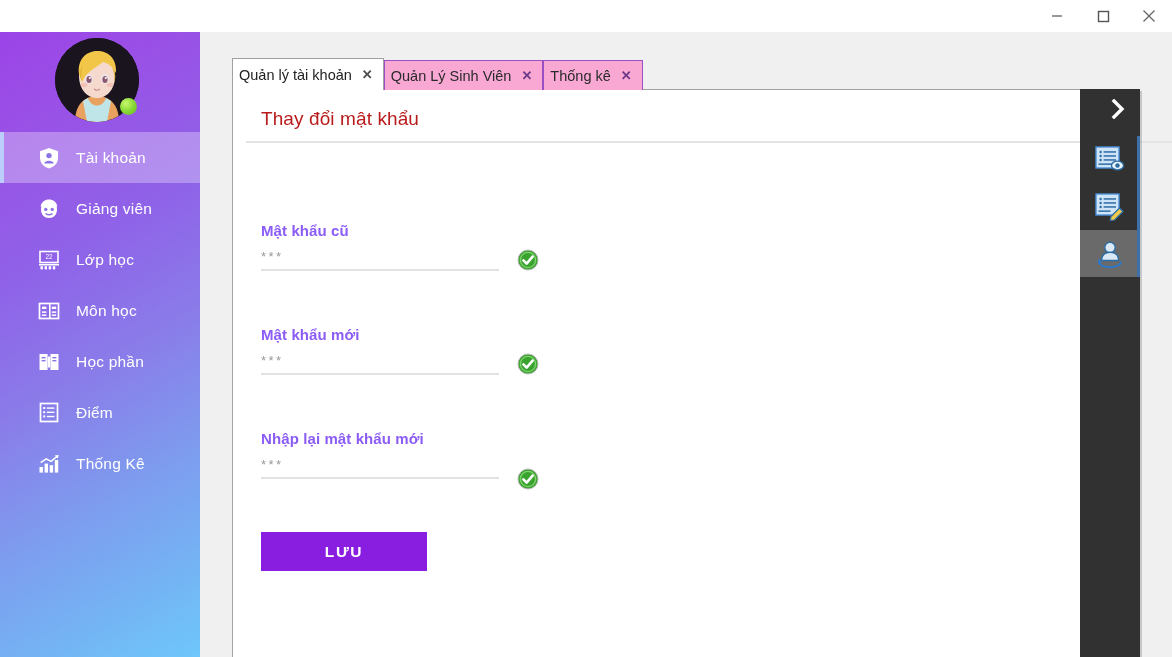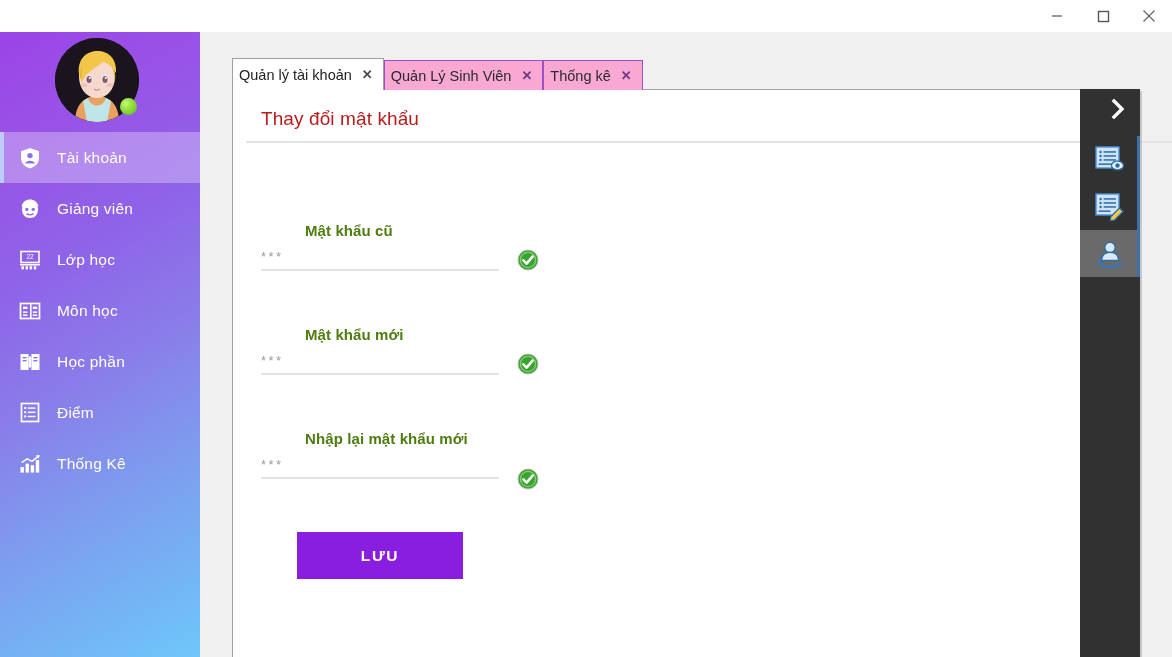--- a/index.html
+++ b/index.html
@@ -88,21 +88,21 @@
   .menu {
     position: absolute;
     left: 0; top: 132px;
     width: 200px;
   }
   .menu-item {
     position: relative;
     height: 51px;
     display: flex;
     align-items: center;
-    padding-left: 19px;
+    padding-left: 38px;
     gap: 16px;
   }
   .menu-item.active {
     background: rgba(255,255,255,0.30);
   }
   .menu-item.active::before {
     content: "";
     position: absolute;
     left: 0; top: 0; bottom: 0;
     width: 4px;
@@ -197,24 +197,23 @@
   }
 
   .field {
     position: absolute;
     left: 28px;
     width: 240px;
   }
   .field-label {
     font-size: 15px;
     font-weight: bold;
-    color: #4d7c0f;
+    color: #8b5cf6;
     letter-spacing: 0.1px;
     white-space: nowrap;
-    margin-left: 44px;
   }
   .field-input {
     margin-top: 6px;
     width: 238px;
     height: 26px;
     border: none;
     border-bottom: 2px solid #e2e2e2;
     background: transparent;
     outline: none;
     font-family: "Liberation Sans", sans-serif;
@@ -227,30 +226,29 @@
 
   .check-icon {
     position: absolute;
     width: 22px; height: 22px;
   }
   .check-icon svg { display: block; }
 
   .save-btn {
     position: absolute;
     left: 28px; top: 442px;
-    width: 166px; height: 47px;
+    width: 166px; height: 39px;
     background: #8a1ee0;
     border: none;
     color: #ffffff;
     font-family: "Liberation Sans", sans-serif;
     font-size: 15.5px;
     font-weight: bold;
     letter-spacing: 1.6px;
     cursor: pointer;
-    margin-left: 36px;
   }
 
   
   .rightbar {
     position: absolute;
     left: 880px; top: 57px;
     width: 60px; height: 573px;
     background: #313131;
     box-shadow: 2px 2px 0 rgba(0,0,0,0.17);
     z-index: 5;

